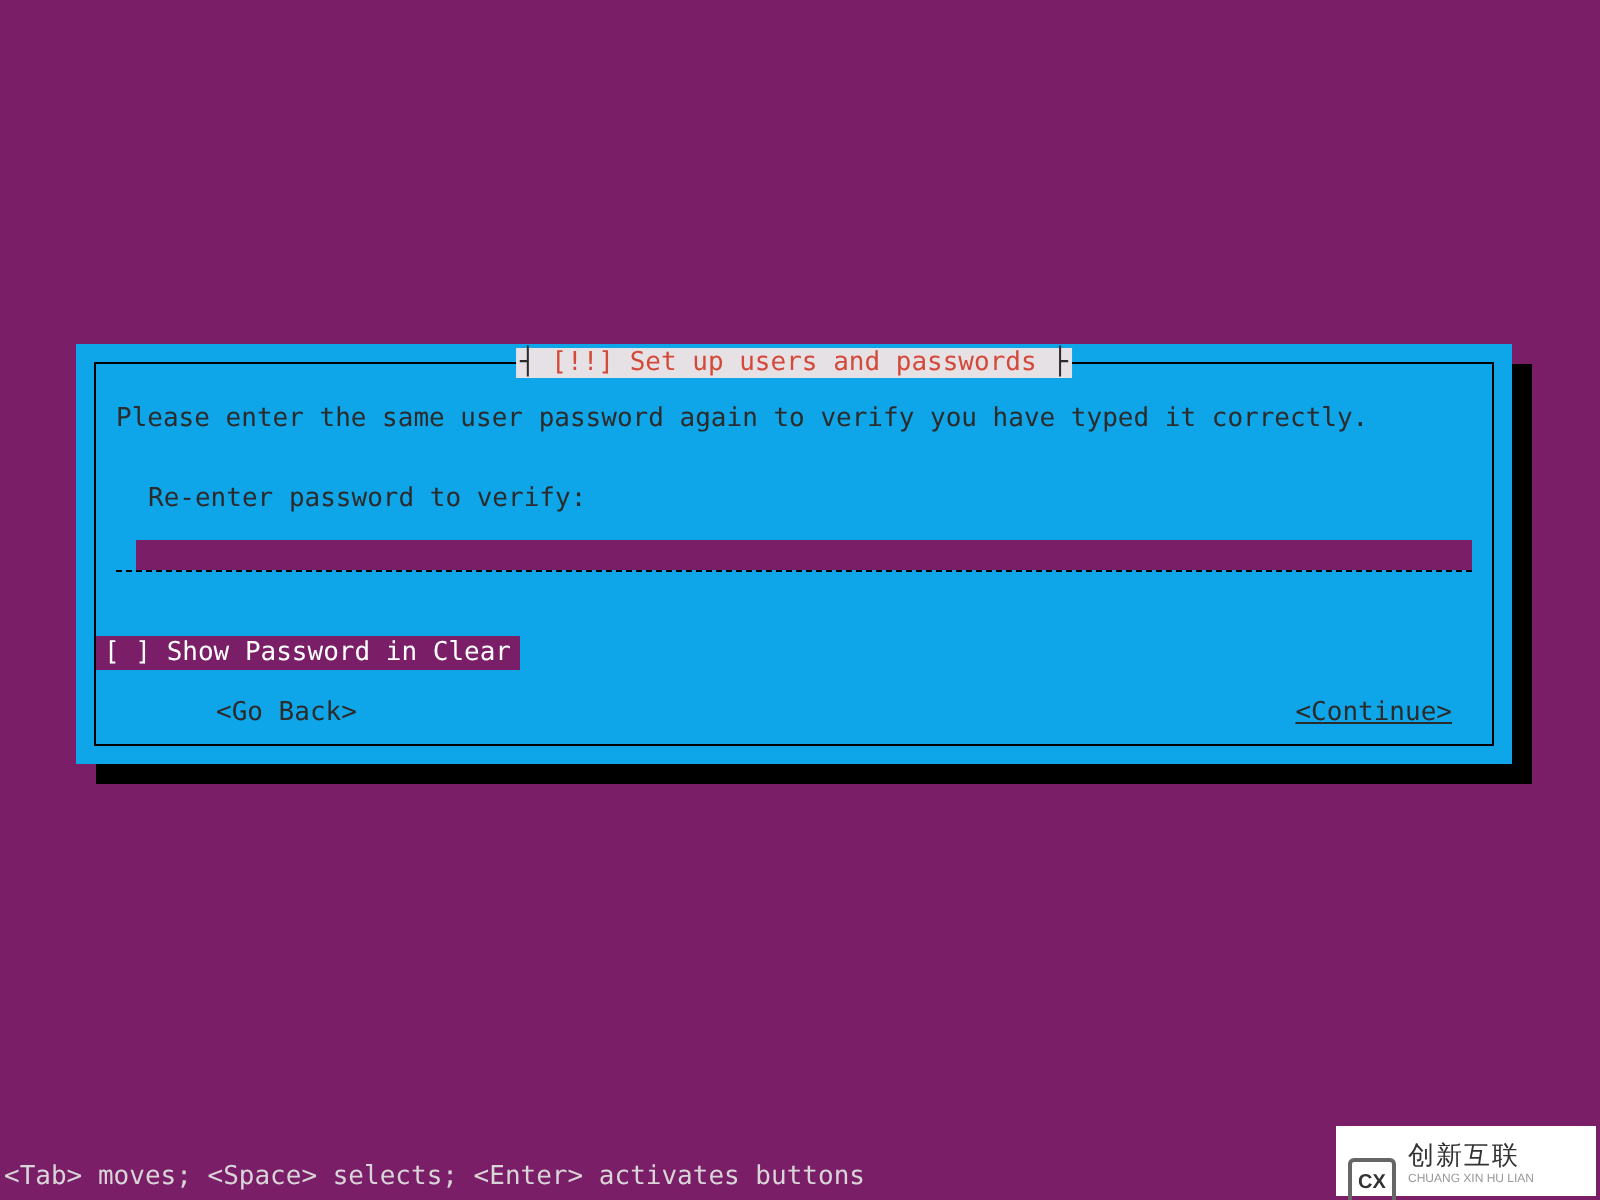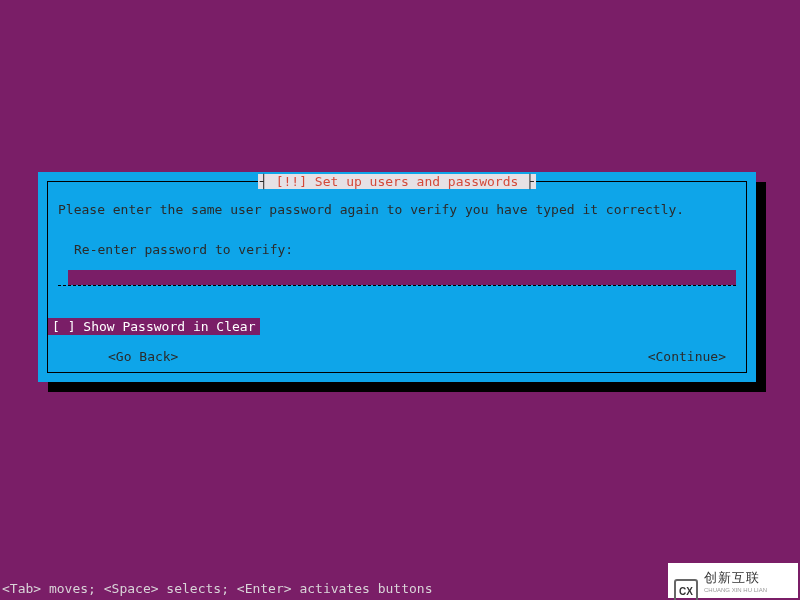--- a/index.html
+++ b/index.html
@@ -107,20 +107,21 @@
     top: 155px;
     display: flex;
     justify-content: space-between;
     margin-top: 12px;
   }
   .nav-left {
     margin-left: 50px;
   }
   .nav-right {
     margin-right: 10px;
+    text-decoration: underline;
   }
   .footer {
     position: absolute;
     left: 2px;
     bottom: 4px;
     color: #d9d4d8;
   }
   .watermark {
     position: absolute;
     right: 2px;

